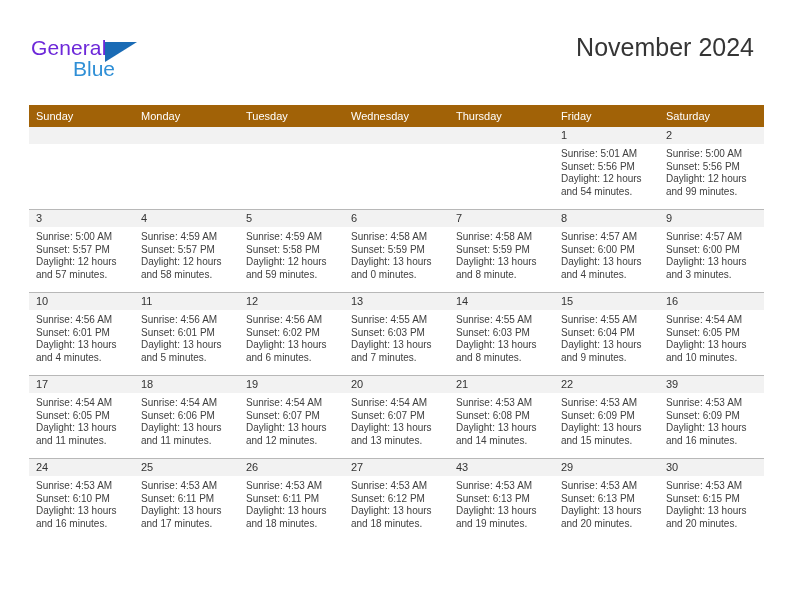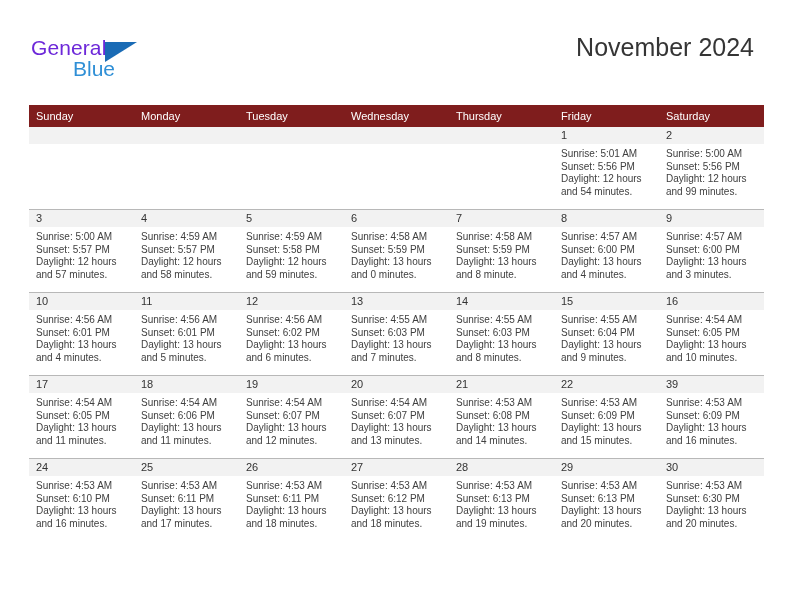--- a/index.html
+++ b/index.html
@@ -88,21 +88,21 @@
   
   .calendar {
     position: absolute;
     left: 29px;
     top: 105px;
     width: 735px;
     border-collapse: collapse;
     table-layout: fixed;
   }
   .calendar th {
-    background: #7f1d1d;
+    background: #a16207;
     color: #ffffff;
     font-size: 11px;
     font-weight: normal;
     text-align: left;
     padding: 5px 0 5px 7px;
     height: 11px;
     border: none;
     font-family: "Liberation Sans", sans-serif;
   }
   .calendar td {
@@ -504,21 +504,21 @@
               <div class="cell-body">
                 <div>Sunrise: 4:53 AM</div>
                 <div>Sunset: 6:12 PM</div>
                 <div>Daylight: 13 hours</div>
                 <div>and 18 minutes.</div>
               </div>
             </div>
           </td>
           <td>
             <div class="cell-inner">
-              <div class="cell-date">28</div>
+              <div class="cell-date">43</div>
               <div class="cell-body">
                 <div>Sunrise: 4:53 AM</div>
                 <div>Sunset: 6:13 PM</div>
                 <div>Daylight: 13 hours</div>
                 <div>and 19 minutes.</div>
               </div>
             </div>
           </td>
           <td>
             <div class="cell-inner">
@@ -529,21 +529,21 @@
                 <div>Daylight: 13 hours</div>
                 <div>and 20 minutes.</div>
               </div>
             </div>
           </td>
           <td>
             <div class="cell-inner">
               <div class="cell-date">30</div>
               <div class="cell-body">
                 <div>Sunrise: 4:53 AM</div>
-                <div>Sunset: 6:30 PM</div>
+                <div>Sunset: 6:15 PM</div>
                 <div>Daylight: 13 hours</div>
                 <div>and 20 minutes.</div>
               </div>
             </div>
           </td>
         </tr>
       </tbody>
   </table>
 
 </div>

